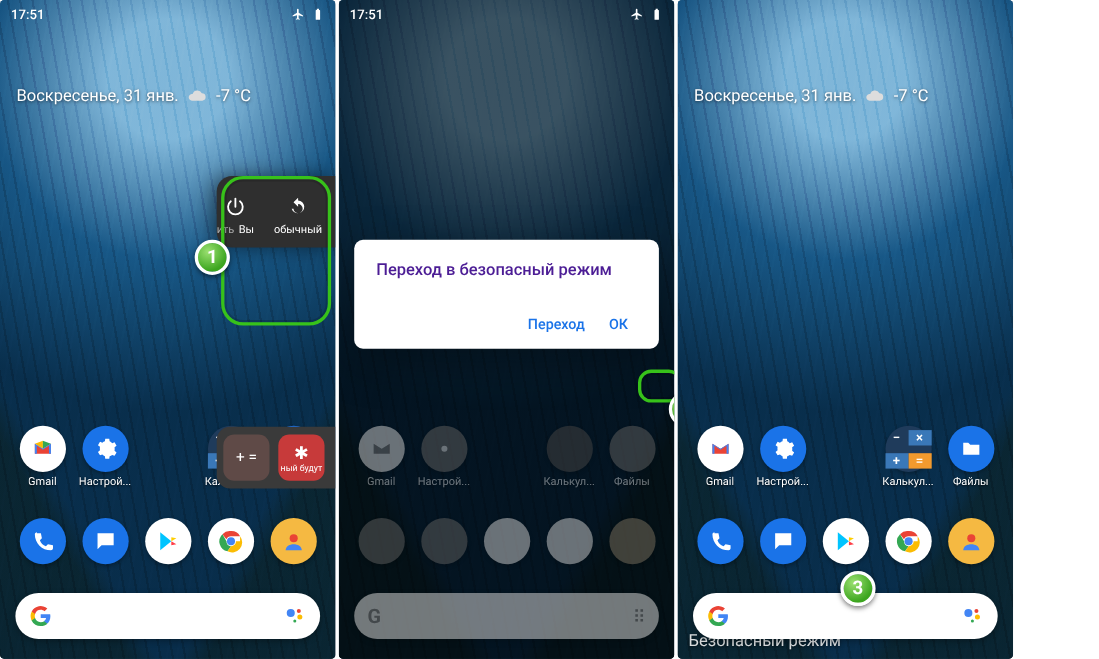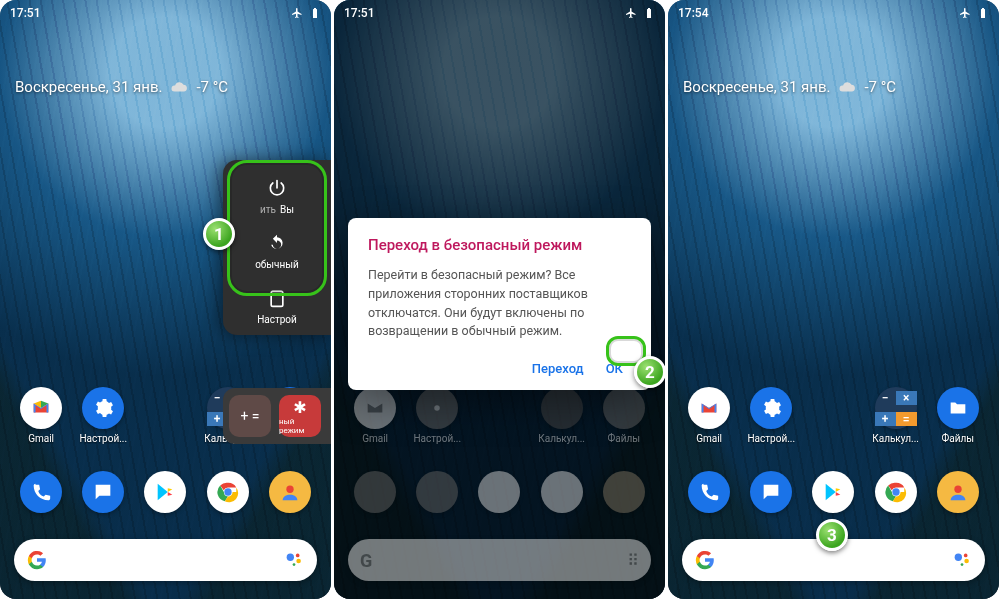--- a/index.html
+++ b/index.html
@@ -1,18 +1,18 @@
 <!DOCTYPE html>
 <html><head>
 <meta charset="utf-8">
 <style>
   *{box-sizing:border-box;margin:0;padding:0;font-family:Roboto,Arial,sans-serif}
   body{background:#fff}
   .stage{width:999px;height:599px;position:relative;display:flex;gap:3px;background:#fff}
-  .phone{position:relative;width:331px;height:599px;overflow:hidden;border-radius:16px}
+  .phone{position:relative;width:305px;height:599px;overflow:hidden;border-radius:4px}
   
   .wall{position:absolute;inset:0;background:
     radial-gradient(circle at 50% 12%,rgba(140,195,230,.9) 0 10%,rgba(25,90,140,.8) 30%,rgba(8,45,75,.9) 55%) ,
     linear-gradient(180deg,#0c3a58 0%,#134e71 40%,#0e3b56 60%,#0b2c42 100%);
   }
   .wall::after{content:"";position:absolute;inset:0;background:
      repeating-linear-gradient(100deg,rgba(255,255,255,.02) 0 2px,transparent 2px 9px),
      repeating-linear-gradient(80deg,rgba(0,0,0,.15) 0 2px,transparent 2px 11px),
      linear-gradient(60deg,rgba(164,74,33,.45) 0 18%,transparent 22%),
      linear-gradient(-60deg,rgba(164,74,33,.45) 0 18%,transparent 22%);
@@ -30,28 +30,28 @@
   .row{position:absolute;left:0;right:0;display:flex;justify-content:space-around;padding:0 10px;z-index:10}
   .row.apps{bottom:155px}
   .row.dock{bottom:86px}
   .app{display:flex;flex-direction:column;align-items:center;gap:4px;width:58px}
   .app .lbl{color:#fff;font-size:10px;text-shadow:0 1px 2px rgba(0,0,0,.8);white-space:nowrap;overflow:hidden;text-overflow:ellipsis;max-width:58px;text-align:right}
   .ic{width:42px;height:42px;border-radius:50%;display:flex;align-items:center;justify-content:center;position:relative;box-shadow:0 2px 4px rgba(0,0,0,.3)}
   .ic svg{width:22px;height:22px}
   
   .pill{position:absolute;bottom:18px;left:14px;right:14px;height:42px;background:#fff;border-radius:21px;display:flex;align-items:center;justify-content:space-between;padding:0 12px;z-index:10;box-shadow:0 2px 6px rgba(0,0,0,.3)}
   
-  .pmenu{position:absolute;right:0;top:160px;width:108px;background:#2f2f2f;border-radius:14px 0 0 14px;padding:18px 0 10px;display:flex;flex-direction:column;gap:18px;z-index:20;box-shadow:-4px 0 18px rgba(0,0,0,.5)}
+  .pmenu{position:absolute;right:0;top:160px;width:108px;background:#2f2f2f;border-radius:14px 0 0 14px;padding:18px 0 10px;display:flex;flex-direction:row;gap:18px;z-index:20;box-shadow:-4px 0 18px rgba(0,0,0,.5)}
   .pitem{display:flex;flex-direction:column;align-items:center;gap:6px;color:#fff;font-size:10px}
   .pitem svg{width:20px;height:20px;fill:#fff}
   .hot{position:absolute;top:388px;right:0;width:108px;height:56px;background:#3a3a3a;border-radius:12px 0 0 12px;display:flex;align-items:center;gap:8px;padding:6px;z-index:20}
   .hotbox{width:42px;height:42px;border-radius:10px;display:flex;flex-direction:column;align-items:center;justify-content:center;font-size:10px;color:#fff}
   
   .dialog{position:absolute;left:14px;right:14px;top:218px;background:#fff;border-radius:8px;padding:18px 20px 8px;z-index:40;box-shadow:0 12px 40px rgba(0,0,0,.4)}
-  .dialog h3{font-size:15px;font-weight:500;color:#be185d;margin-bottom:12px}
+  .dialog h3{font-size:15px;font-weight:500;color:#4c1d95;margin-bottom:28px}
   .dialog p{font-size:12.5px;color:#555;line-height:1.5;margin-bottom:14px}
   .dbtns{display:flex;justify-content:flex-end;gap:6px}
   .dbtn{font-size:13px;font-weight:500;padding:6px 8px;border-radius:4px}
   .dbtn.cancel{color:#1a73e8}
   .dbtn.ok{color:#1a73e8}
   
   .safelabel{position:absolute;bottom:8px;left:10px;color:rgba(255,255,255,.85);font-size:15px;z-index:5;text-shadow:0 1px 3px rgba(0,0,0,.6)}
   
   .badge{position:absolute;width:32px;height:32px;border-radius:50%;background:radial-gradient(circle at 35% 30%,#9be071,#3ca51f 70%);border:3px solid #fff;box-shadow:0 2px 5px rgba(0,0,0,.5);display:flex;align-items:center;justify-content:center;color:#fff;font-weight:700;font-size:17px;z-index:60}
   .hl{position:absolute;border:3px solid #37c21a;border-radius:20px;z-index:55;box-shadow:0 0 0 2px rgba(0,0,0,.15) inset}
@@ -216,21 +216,21 @@
           </svg>
         <span>Настрой</span>
       </div>
     </div>
     <div class="hot">
       <div class="hotbox" style="background:#5f4a47">
           <span style="font-size:14px">+ =</span>
         </div>
       <div class="hotbox" style="background:#c73a3a">
         <span style="font-size:16px">✱</span>
-        <span style="font-size:8px">ный режим</span>
+        <span style="font-size:8px">ный будут</span>
       </div>
     </div>
 
     <div class="hl" style="right:4px;top:160px;width:100px;height:136px"></div>
     <div class="badge" style="right:96px;top:218px">
         <span>1</span>
       </div>
   </div>
 
   <div class="phone grey">
@@ -295,47 +295,35 @@
           <div class="ic" style="background:#aa8a55"></div>
         </div>
     </div>
     <div class="pill" style="opacity:.55">
       <span style="font-weight:700;color:#777;font-size:18px">G</span>
         <span style="color:#777">⠿</span>
     </div>
 
     <div class="dialog">
       <h3>Переход в безопасный режим</h3>
-      <p>Перейти в безопасный режим? Все приложения сторонних поставщиков отключатся. Они будут включены по возвращении в обычный режим.</p>
       <div class="dbtns">
         <span class="dbtn cancel">Переход</span>
         <span class="dbtn ok">ОК</span>
       </div>
     </div>
 
     <div class="hl sq" style="left:272px;top:336px;width:40px;height:30px"></div>
     <div class="badge" style="left:300px;top:356px">
         <span>2</span>
       </div>
   </div>
 
   <div class="phone">
     <div class="wall"></div>
 
-    <div class="status">
-      <span>17:54</span>
-      <div class="r">
-        <svg viewBox="0 0 24 24">
-            <path d="M21 16v-2l-8-5V3.5a1.5 1.5 0 0 0-3 0V9l-8 5v2l8-2.5V19l-2 1.5V22l3.5-1 3.5 1v-1.5L13 19v-5.5z"></path>
-          </svg>
-        <svg viewBox="0 0 24 24">
-            <path d="M15 4h-1V2h-4v2H9a1 1 0 0 0-1 1v16a1 1 0 0 0 1 1h6a1 1 0 0 0 1-1V5a1 1 0 0 0-1-1z"></path>
-          </svg>
-      </div>
-    </div>
 
     <div class="datew">
       <span>Воскресенье, 31 янв.</span>
       <svg viewBox="0 0 24 24">
           <path d="M19 18H6a4 4 0 1 1 .8-7.93A6 6 0 0 1 18 9a4.5 4.5 0 0 1 1 8.9z"></path>
         </svg>
       <span>-7 °C</span>
     </div>
 
     <div class="row apps">
@@ -431,18 +419,19 @@
           <path fill="#EA4335" d="M12 5.9c1.5 0 2.8.5 3.8 1.5l2.8-2.8A10 10 0 0 0 3.1 7.5l3.3 2.6A6 6 0 0 1 12 5.9z"></path>
         </svg>
       <svg width="22" height="22" viewBox="0 0 24 24">
           <circle cx="8" cy="9" r="4" fill="#4285f4"></circle>
           <circle cx="16" cy="7" r="2" fill="#ea4335"></circle>
           <circle cx="17" cy="13" r="2.5" fill="#fbbc04"></circle>
           <circle cx="12" cy="17" r="1.5" fill="#34a853"></circle>
         </svg>
     </div>
 
+    <div class="safelabel">Безопасный режим</div>
     <div class="badge" style="left:148px;bottom:48px">
         <span>3</span>
       </div>
   </div>
 
 </div>
 
 </body></html>

